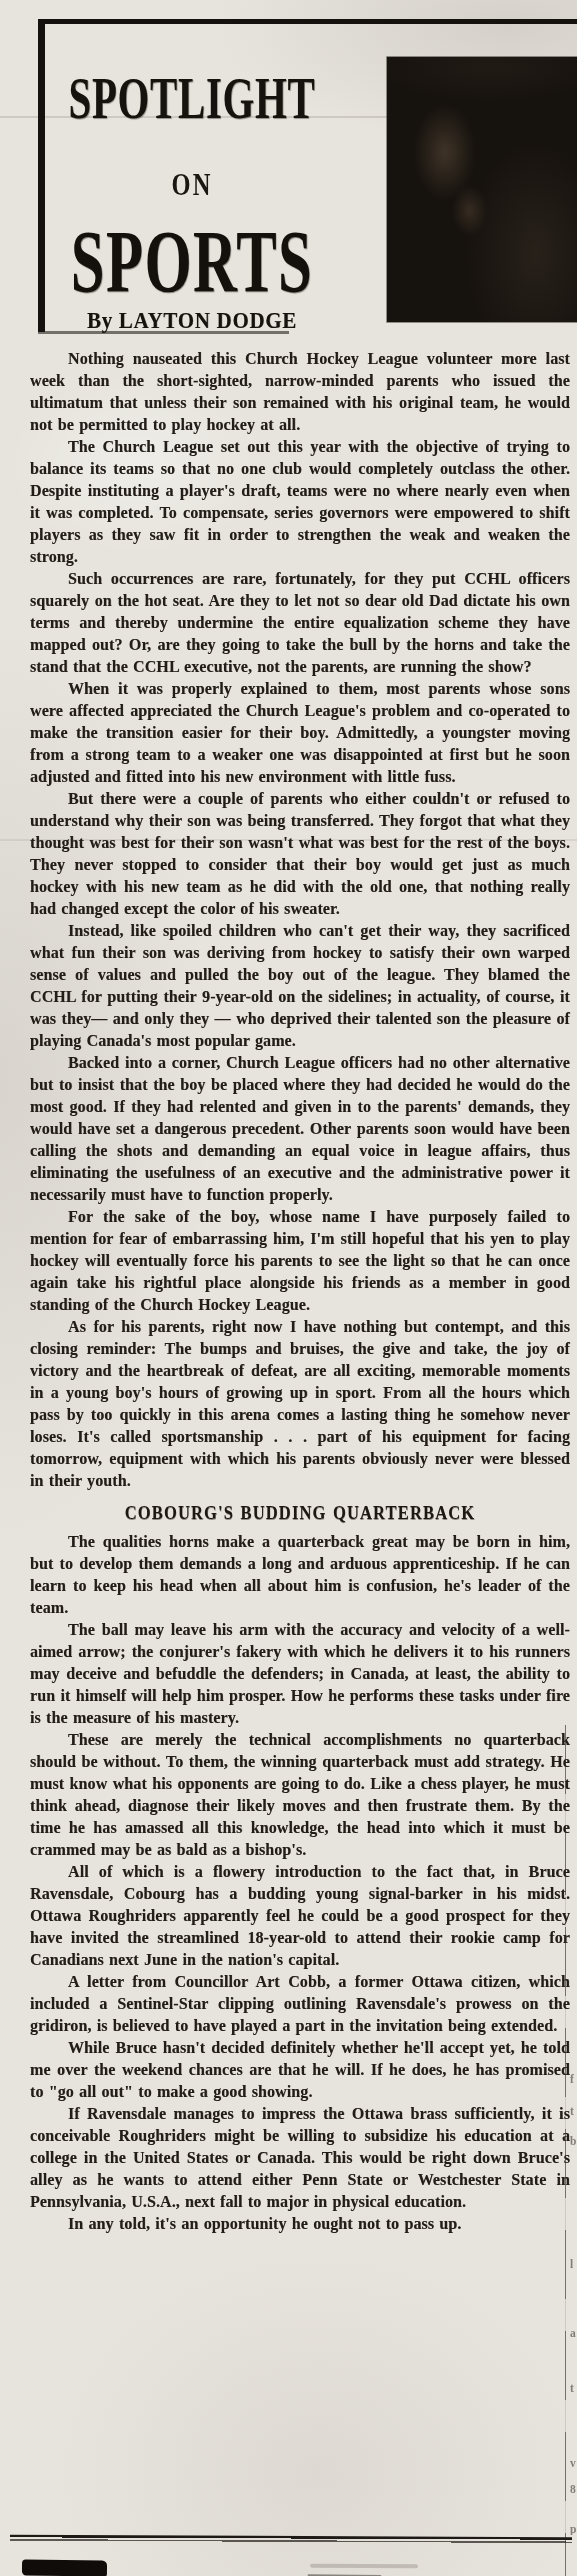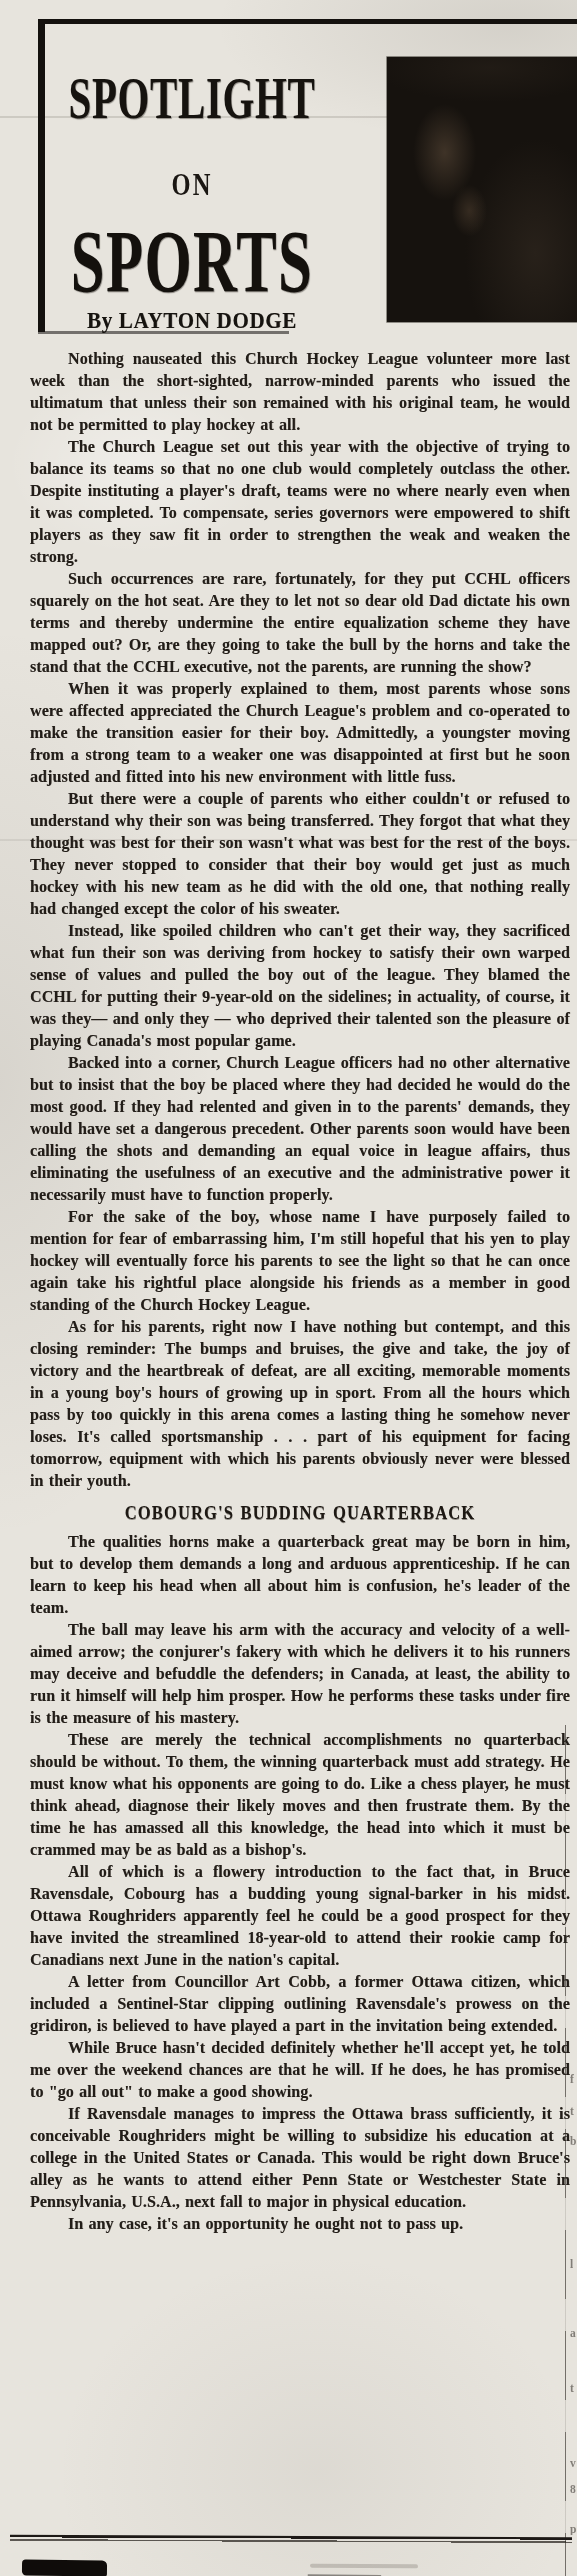--- a/index.html
+++ b/index.html
@@ -130,21 +130,21 @@
 
     <h2 class="subhead">COBOURG'S BUDDING QUARTERBACK</h2>
 
     <p>The qualities horns make a quarterback great may be born in him, but to develop them demands a long and arduous apprenticeship.  If he can learn to keep his head when all about him is confusion, he's leader of the team.</p>
     <p>The ball may leave his arm with the accuracy and velocity of a well-aimed arrow; the conjurer's fakery with which he delivers it to his runners may deceive and befuddle the defenders; in Canada, at least, the ability to run it himself will help him prosper.  How he performs these tasks under fire is the measure of his mastery.</p>
     <p>These are merely the technical accomplishments no quarterback should be without.  To them, the winning quarterback must add strategy.  He must know what his opponents are going to do.  Like a chess player, he must think ahead, diagnose their likely moves and then frustrate them. By the time he has amassed all this knowledge, the head into which it must be crammed may be as bald as a bishop's.</p>
     <p>All of which is a flowery introduction to the fact that, in Bruce Ravensdale, Cobourg has a budding young signal-barker in his midst.  Ottawa Roughriders apparently feel he could be a good prospect for they have invited the streamlined 18-year-old to attend their rookie camp for Canadians next June in the nation's capital.</p>
     <p>A letter from Councillor Art Cobb, a former Ottawa citizen, which included a Sentinel-Star clipping outlining Ravensdale's prowess on the gridiron, is believed to have played a part in the invitation being extended.</p>
     <p>While Bruce hasn't decided definitely whether he'll accept yet, he told me over the weekend chances are that he will.  If he does, he has promised to "go all out" to make a good showing.</p>
     <p>If Ravensdale manages to impress the Ottawa brass sufficiently, it is conceivable Roughriders might be willing to subsidize his education at a college in the United States or Canada.  This would be right down Bruce's alley as he wants to attend either Penn State or Westchester State in Pennsylvania, U.S.A., next fall to major in physical education.</p>
-    <p>In any case, it's an opportunity he ought not to pass up.</p>
+    <p>In any told, it's an opportunity he ought not to pass up.</p>
   </div>
 
   <div class="col-rule"></div>
   <span class="frag" style="top:2073px;">f</span>
   <span class="frag" style="top:2105px;">t</span>
   <span class="frag" style="top:2135px;">b</span>
   <span class="frag" style="top:2258px;">l</span>
   <span class="frag" style="top:2327px;">a</span>
   <span class="frag" style="top:2382px;">t</span>
   <span class="frag" style="top:2457px;">v</span>

